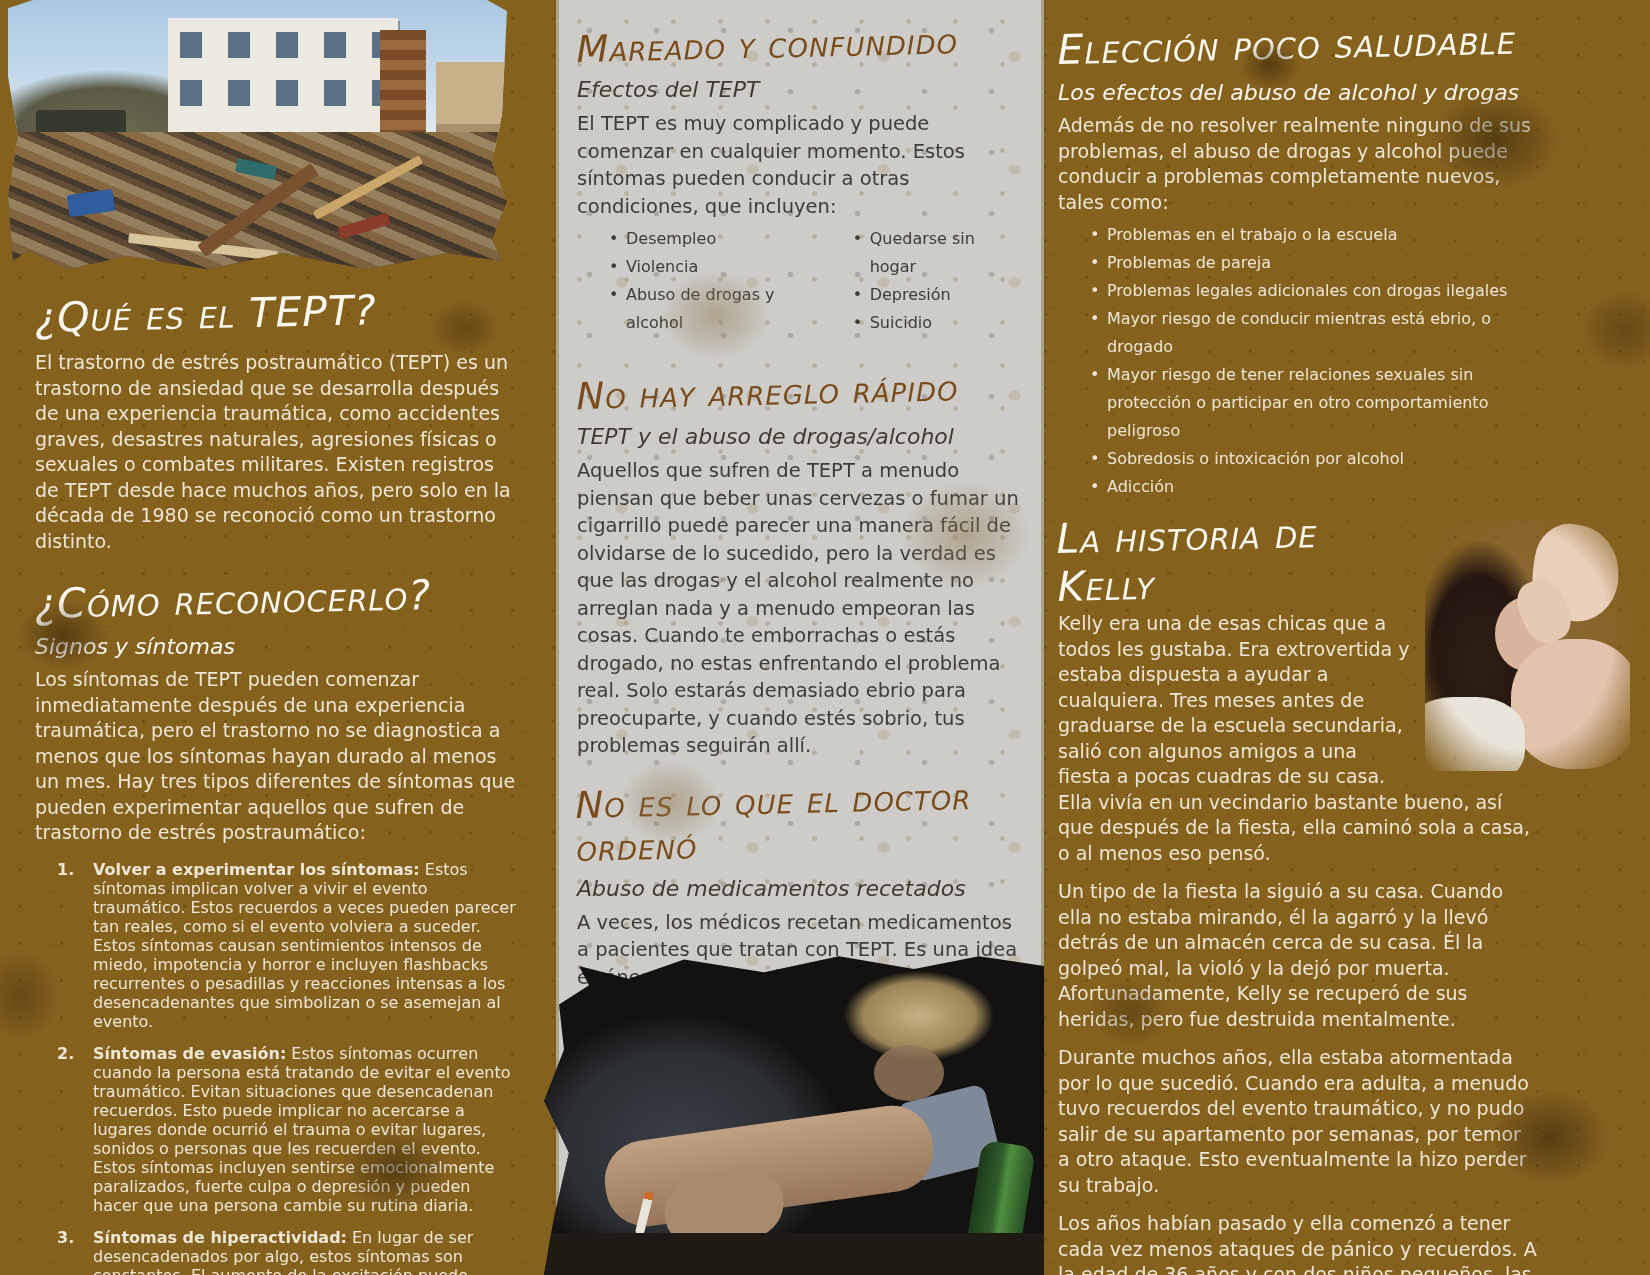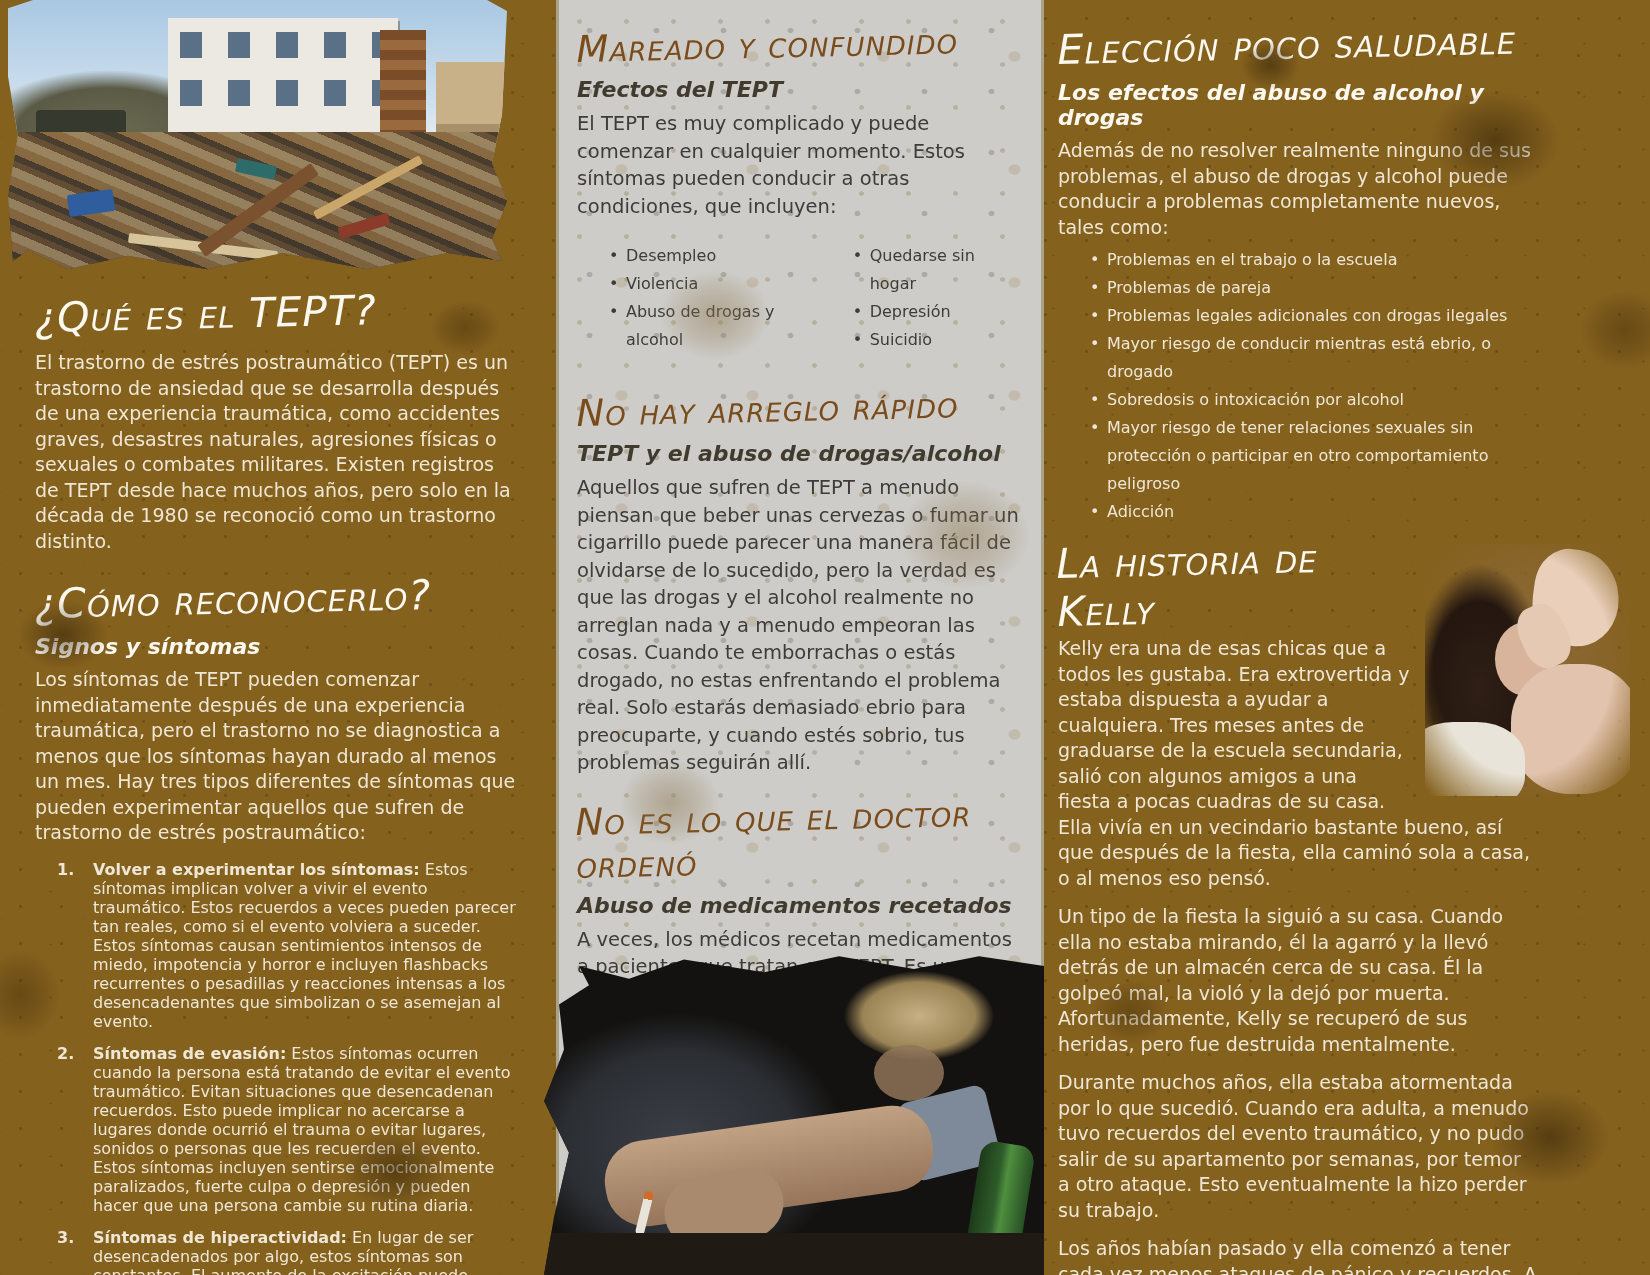--- a/index.html
+++ b/index.html
@@ -31,21 +31,21 @@
     border-radius:58% 42% 55% 45% / 45% 60% 40% 55%;
     background:radial-gradient(closest-side, rgba(58,39,6,.40), rgba(58,39,6,.20) 58%, transparent 100%);}
   .splat.tan{background:radial-gradient(closest-side, rgba(140,116,76,.45), rgba(140,116,76,.22) 58%, transparent 100%);}
   .splat.dark{background:radial-gradient(closest-side, rgba(40,27,5,.5), rgba(40,27,5,.24) 55%, transparent 100%);}
 
   
   .h-hand{font-style:italic;font-variant:small-caps;font-weight:500;
     letter-spacing:1px;transform:rotate(-1.3deg);transform-origin:left bottom;margin:0;}
   .h-light{color:#fbf8f0;font-size:41px;}
   .h-brown{color:#7a4c1b;font-size:37px;}
-  .subhead{font-weight:bold;font-style:italic;font-size:22px;margin:6px 0 4px 0;}
+  .subhead{font-weight:normal;font-style:italic;font-size:22px;margin:6px 0 4px 0;}
   .sub-light{color:#fbf8f0;}
   .sub-dark{color:#413a2f;}
   .body-copy{font-size:19px;line-height:25.5px;margin:8px 0 14px 0;}
   .t-light{color:#efe7d6;}
   .t-dark{color:#3e3c38;}
   .panel-mid .body-copy{font-size:19.5px;line-height:27.5px;}
 
   ul.bullets{list-style:none;margin:2px 0 12px 0;padding:0 0 0 32px;}
   ul.bullets li{position:relative;padding-left:17px;line-height:28px;}
   ul.bullets li::before{content:"\2022";position:absolute;left:0;top:0;}
@@ -172,21 +172,21 @@
           <span class="li-body"><b>Síntomas de hiperactividad:</b><span>En lugar de ser desencadenados por algo, estos síntomas son constantes. El aumento de la excitación puede causar que las personas que sufren de PTSD se sobresalten fácilmente, se irriten y tengan dificultad para concentrarse. Alguien que padece síntomas de hiperactividad puede notar que está constantemente atento al peligro. Estos síntomas dificultan las tareas cotidianas, como dormir y comer.</span></span>
         </li>
       </ol>
     </div>
   </section>
 
   <section class="panel panel-mid">
     <div class="mid-inner">
       <h1 class="h-hand h-brown">Mareado y confundido</h1>
       <h3 class="subhead sub-dark">Efectos del TEPT</h3>
-      <p class="body-copy t-dark" style="margin-bottom:22px;">El TEPT es muy complicado y puede comenzar en cualquier momento. Estos síntomas pueden conducir a otras condiciones, que incluyen:</p>
+      <p class="body-copy t-dark" style="margin-bottom:5px;">El TEPT es muy complicado y puede comenzar en cualquier momento. Estos síntomas pueden conducir a otras condiciones, que incluyen:</p>
       <div class="bul-cols">
         <ul class="bullets t-dark c1">
           <li>Desempleo</li>
           <li>Violencia</li>
           <li>Abuso de drogas y alcohol</li>
         </ul>
         <ul class="bullets t-dark c2">
           <li>Quedarse sin hogar</li>
           <li>Depresión</li>
           <li>Suicidio</li>
@@ -216,22 +216,22 @@
   <section class="panel panel-right">
     <div class="right-content">
       <h1 class="h-hand h-light">Elección poco saludable</h1>
       <h3 class="subhead sub-light">Los efectos del abuso de alcohol y drogas</h3>
       <p class="body-copy t-light" style="margin-bottom:6px;">Además de no resolver realmente ninguno de sus problemas, el abuso de drogas y alcohol puede conducir a problemas completamente nuevos, tales como:</p>
       <ul class="bullets t-light">
         <li>Problemas en el trabajo o la escuela</li>
         <li>Problemas de pareja</li>
         <li>Problemas legales adicionales con drogas ilegales</li>
         <li>Mayor riesgo de conducir mientras está ebrio, o drogado</li>
+        <li>Mayor riesgo de tener relaciones sexuales sin protección o participar en otro comportamiento peligroso</li>
         <li>Sobredosis o intoxicación por alcohol</li>
-        <li>Mayor riesgo de tener relaciones sexuales sin protección o participar en otro comportamiento peligroso</li>
         <li>Adicción</li>
       </ul>
       <div class="kelly-block">
         <div class="kelly-photo">
           <div class="k-hair"></div>
           <div class="k-face"></div>
           <div class="k-shoulder"></div>
           <div class="k-palm"></div>
           <div class="k-fingers"></div>
           <div class="k-shirt"></div>

